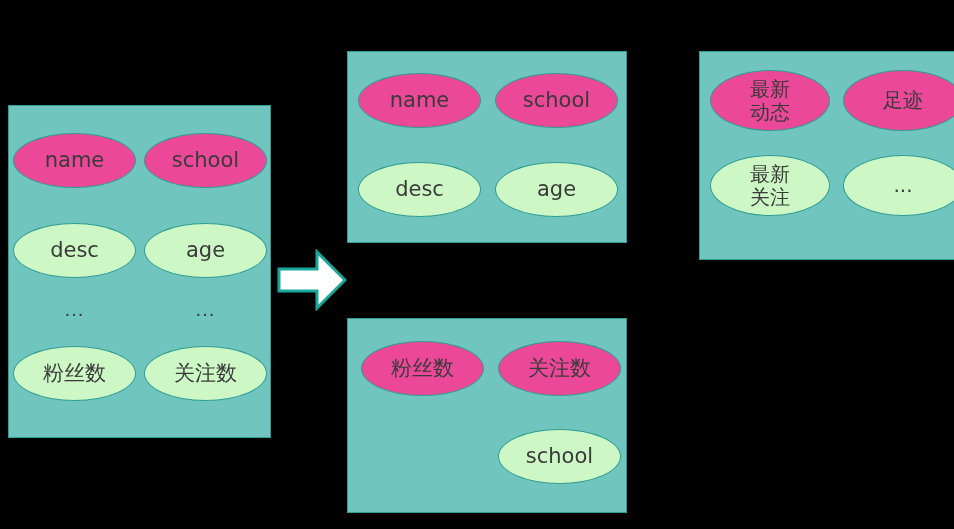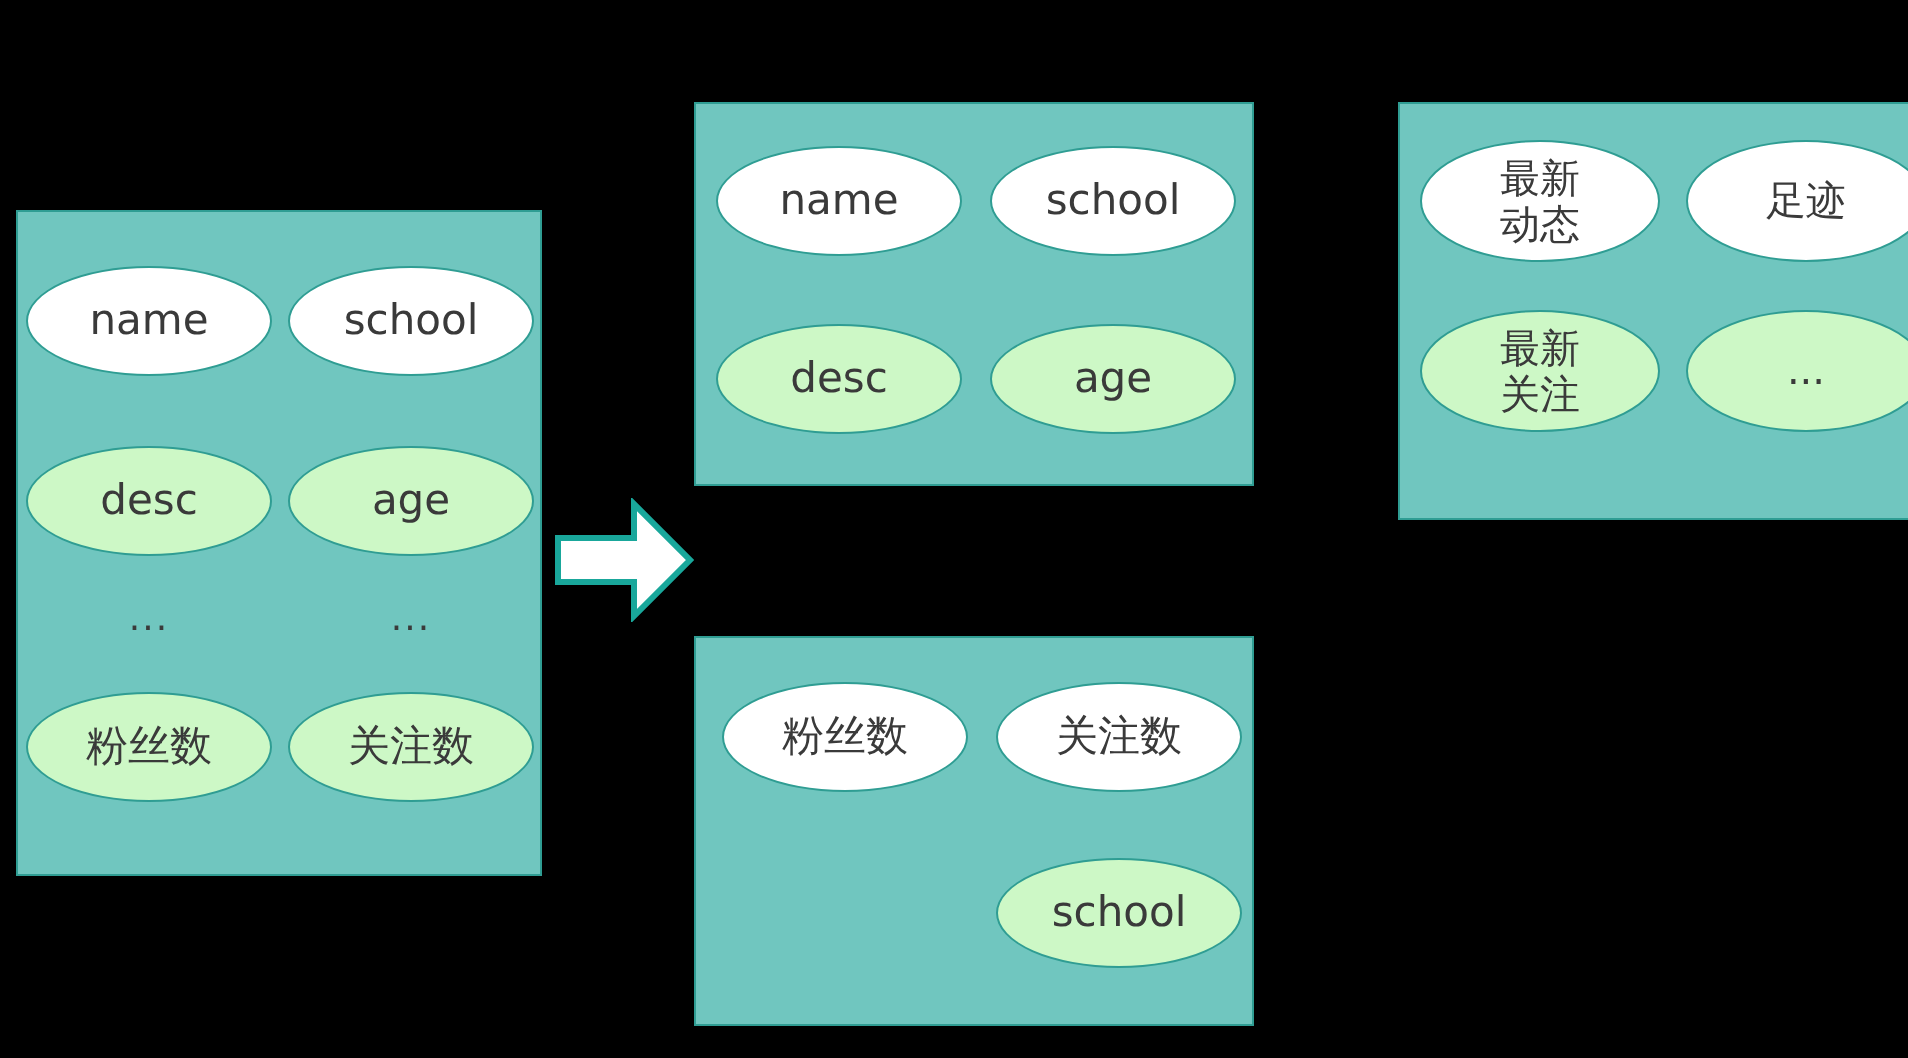--- a/index.html
+++ b/index.html
@@ -27,21 +27,21 @@
     border-radius: 50%;
     box-sizing: border-box;
     display: flex;
     align-items: center;
     justify-content: center;
     text-align: center;
     color: #3a3a3a;
     line-height: 1.12;
     white-space: pre-line;
   }
-  .node.cyan { background: #ffffff; }
+  .node.cyan { background: #ec4899; }
   .node.green { background: #cdf8c6; }
   .plain-text {
     position: absolute;
     color: #3a3a3a;
     display: flex;
     align-items: center;
     justify-content: center;
     letter-spacing: 1px;
   }
   .arrow-wrap {

